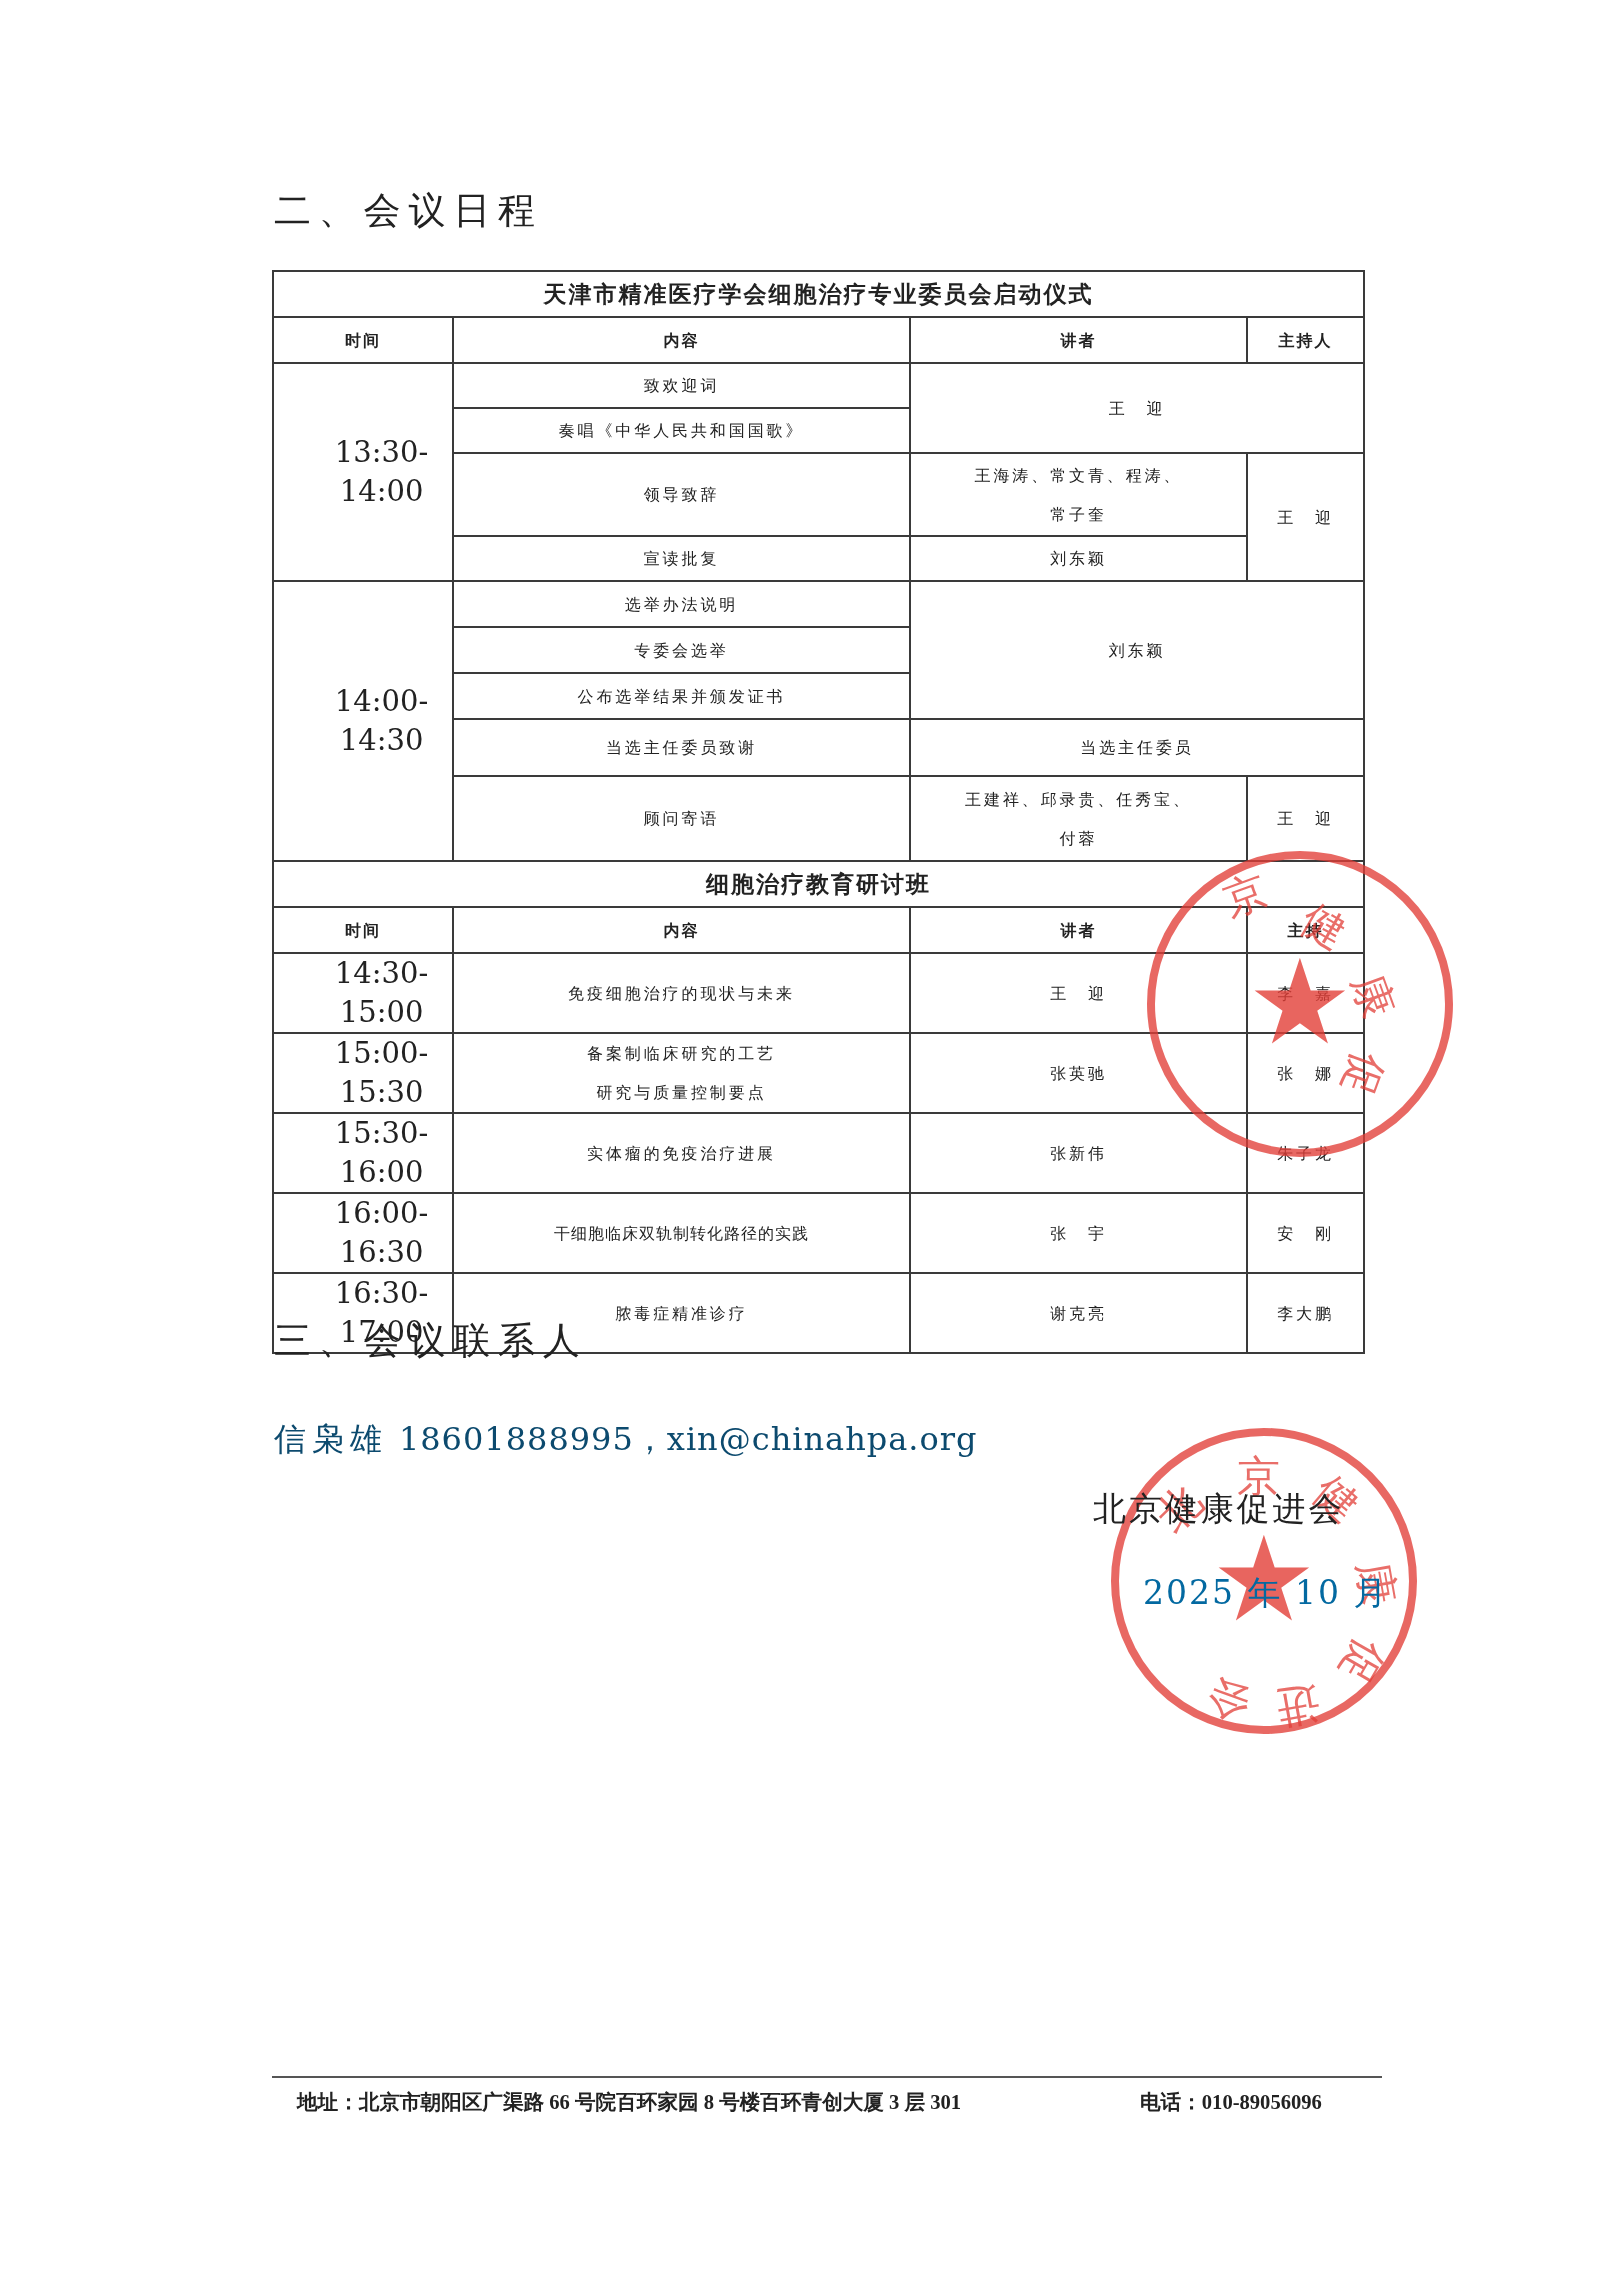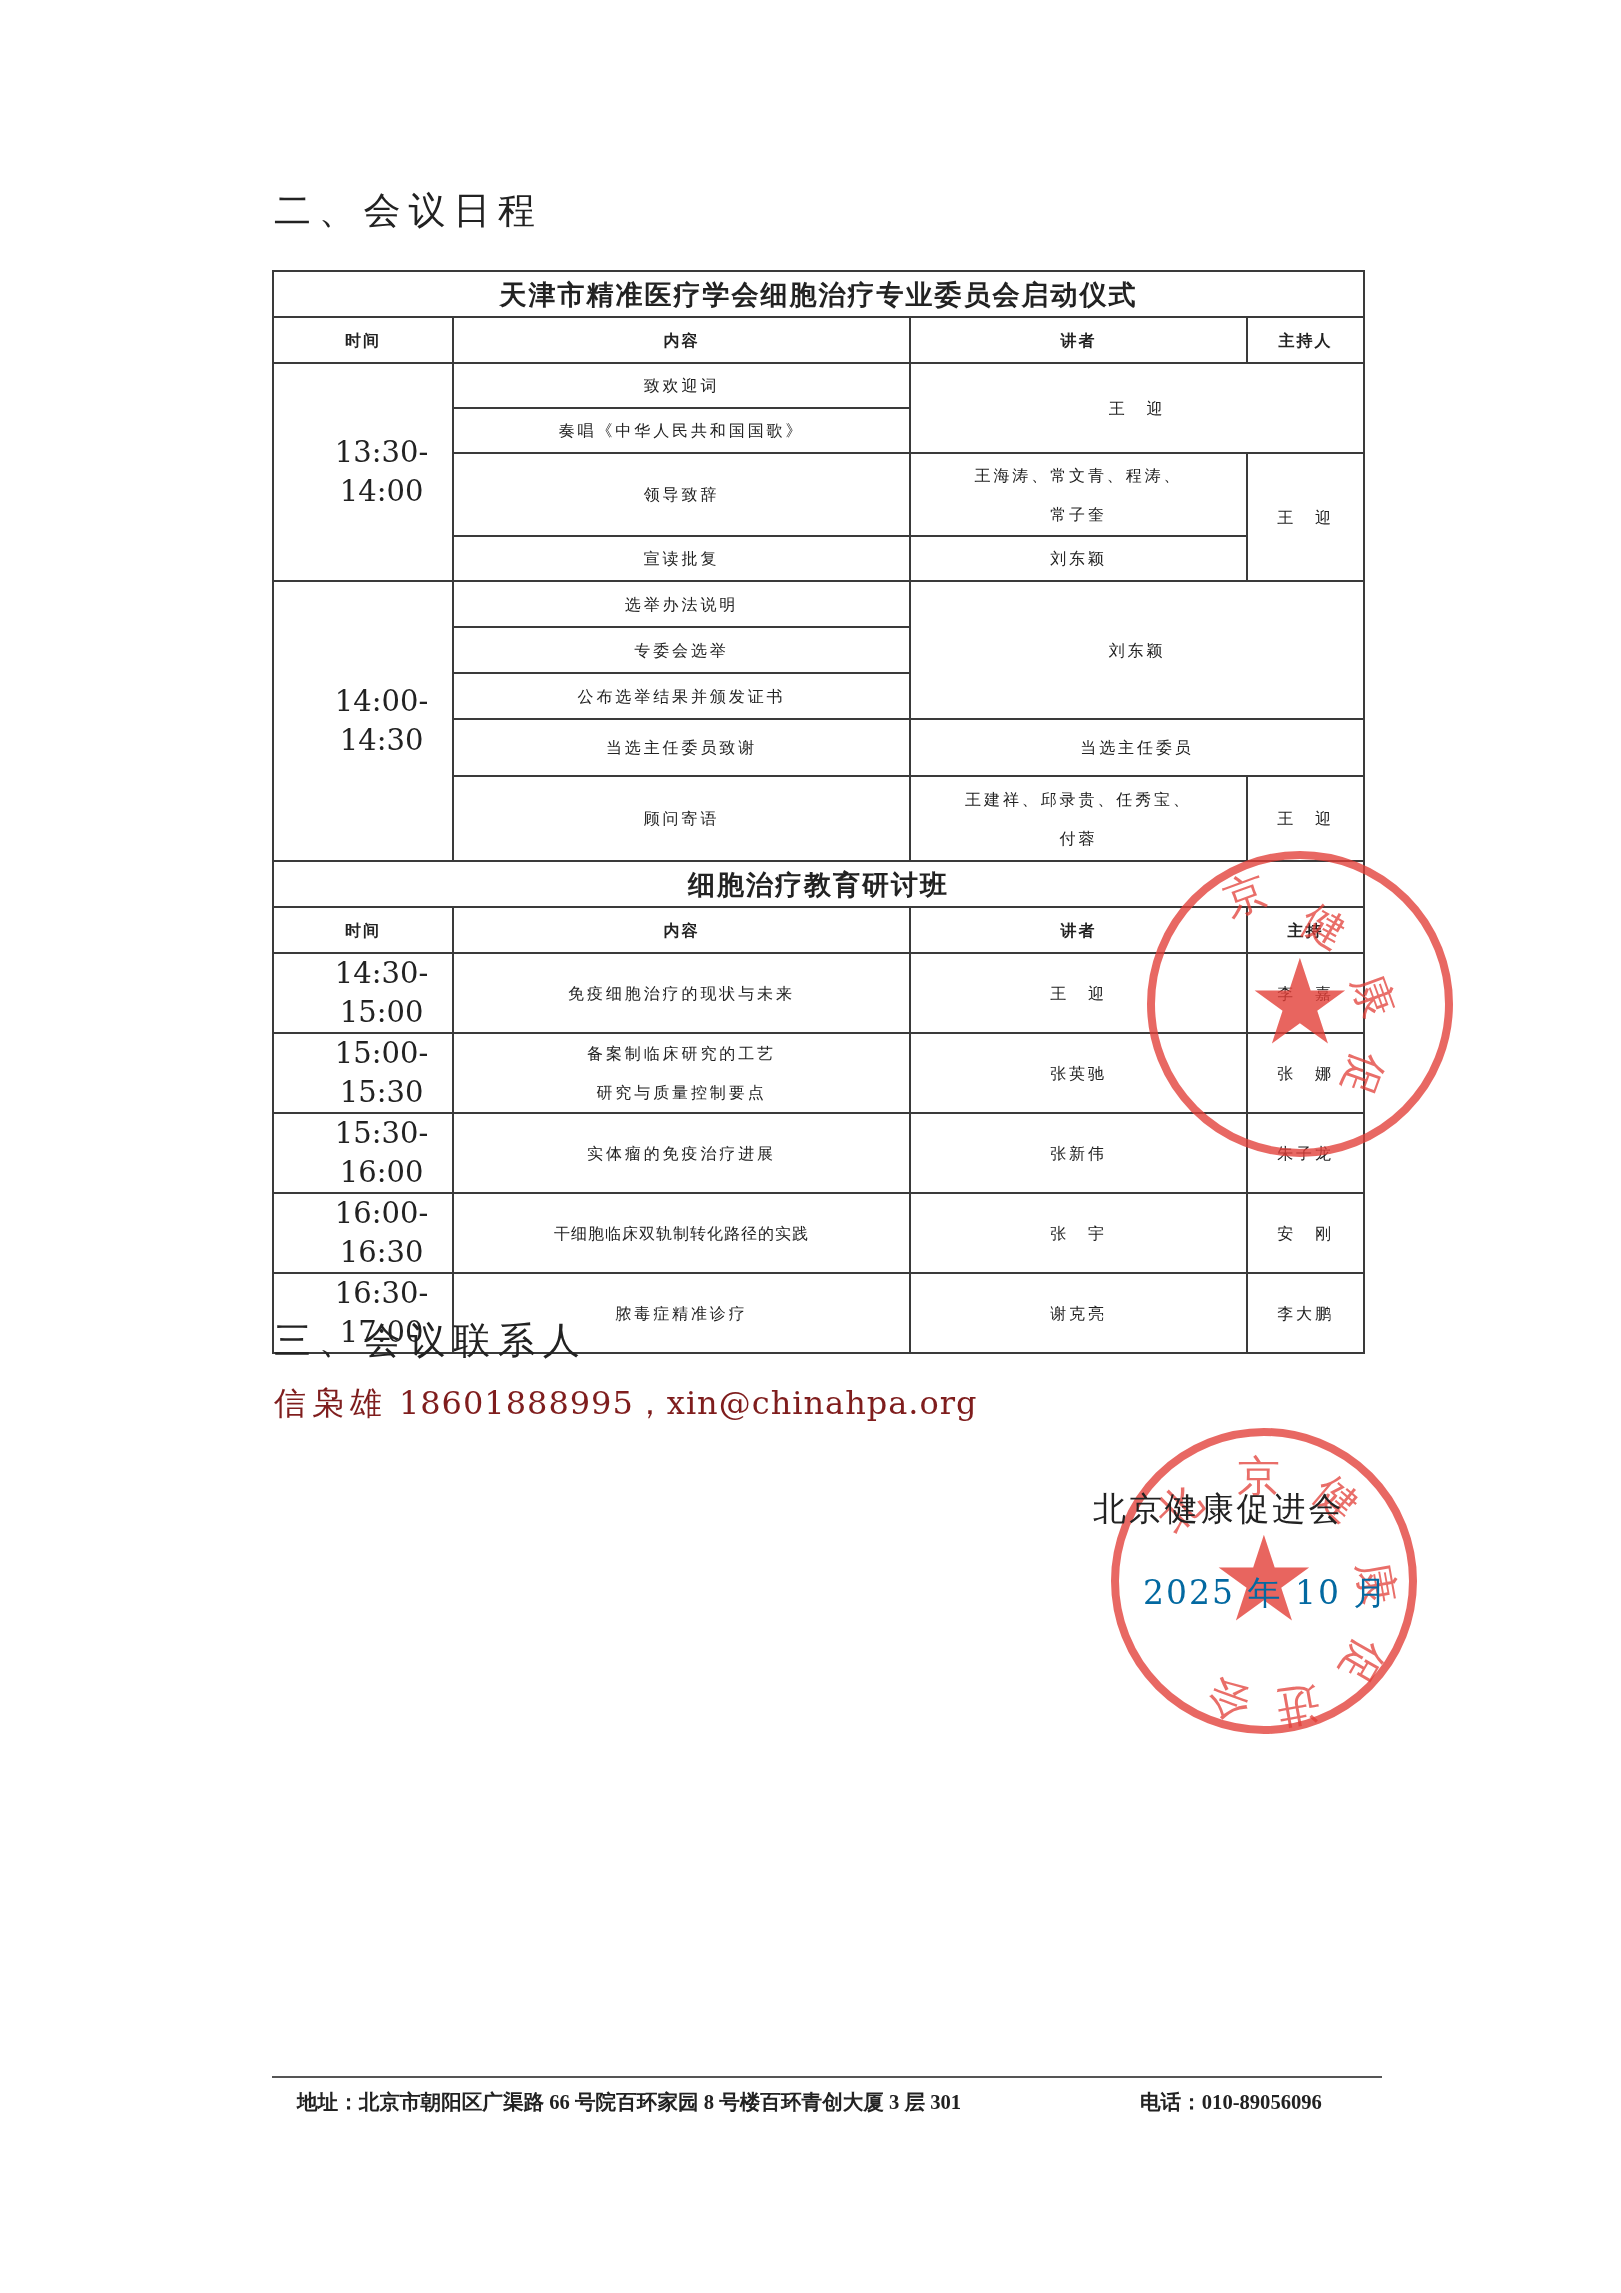--- a/index.html
+++ b/index.html
@@ -7,22 +7,22 @@
          font-family: "DejaVu Serif", "Liberation Serif", serif; color: #1e1e1e; }
   .abs { position: absolute; }
   .heading { font-family: "DejaVu Sans", "Liberation Sans", sans-serif; font-size: 37px;
              letter-spacing: 7.8px; color: #222; white-space: nowrap; }
   table.sched { position: absolute; border-collapse: collapse; table-layout: fixed; }
   table.sched td { border: 2px solid #3a3a3a; text-align: center; vertical-align: middle;
                    font-size: 16px; padding: 0 5.9px; line-height: 39px; color: #222;
                    letter-spacing: 2.9px; font-family: "DejaVu Sans", "Liberation Sans", sans-serif; }
   table.sched td.time { font-family: "DejaVu Serif", "Liberation Serif", serif; letter-spacing: 0; font-size: 29px; padding-left: 43px; }
   table.sched td.bold { font-weight: bold; letter-spacing: 2px; }
-  table.sched td.sec { font-weight: bold; font-size: 27px; letter-spacing: 2px; border-radius: 18px; }
-  .contact { font-size: 32px; color: #7f1d1d; white-space: nowrap; letter-spacing: 1px; }
+  table.sched td.sec { font-weight: bold; font-size: 23px; letter-spacing: 2px; border-radius: 18px; }
+  .contact { font-size: 32px; color: #0c4a6e; white-space: nowrap; letter-spacing: 1px; margin-top: 36px; }
   .contact .name { font-family: "DejaVu Sans", "Liberation Sans", sans-serif; letter-spacing: 5.9px; }
   .sig { font-size: 33px; white-space: nowrap; color: #222; font-family: "DejaVu Sans", "Liberation Sans", sans-serif; letter-spacing: 2.9px; }
   .date { font-size: 33px; white-space: nowrap; color: #0369a1; letter-spacing: 2px; }
   .footer-line { position: absolute; left: 272px; top: 2076px; width: 1110px; height: 2px; background: #555; }
   .footer { position: absolute; top: 2088px; font-size: 20.6px; font-family: "Liberation Serif", "DejaVu Serif", serif;
             color: #222; white-space: nowrap; font-weight: bold; }
   .stamp { position: absolute; border: 8.8px solid rgba(226, 62, 55, 0.78); border-radius: 50%;
            box-sizing: border-box; pointer-events: none; }
   .stamp .star { position: absolute; color: rgba(226, 62, 55, 0.8); font-size: 118px; line-height: 1;
                  left: 50%; top: 50%; transform: translate(-50%, -52%); }

